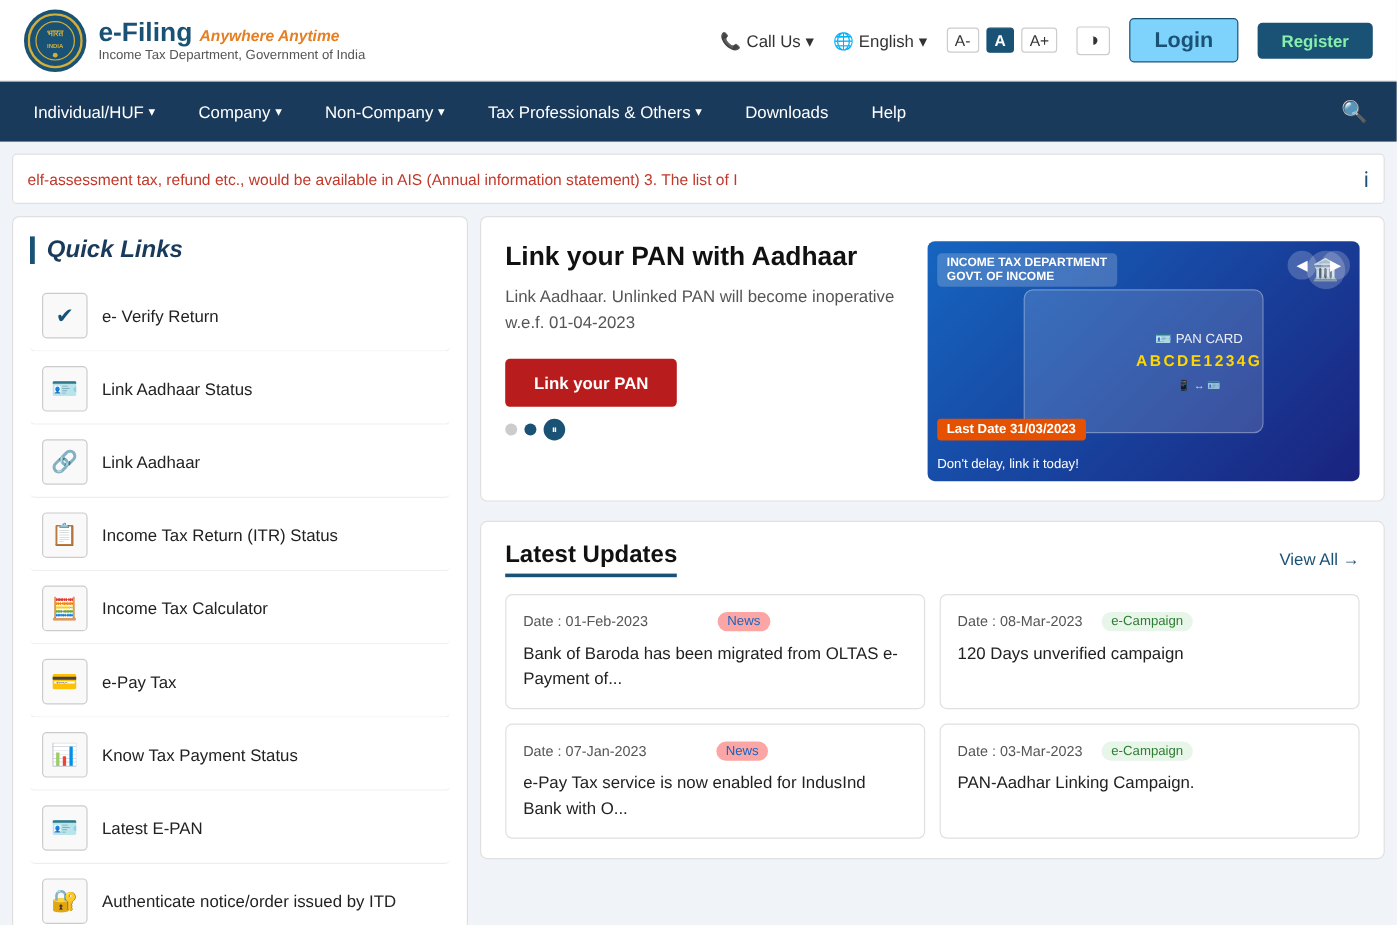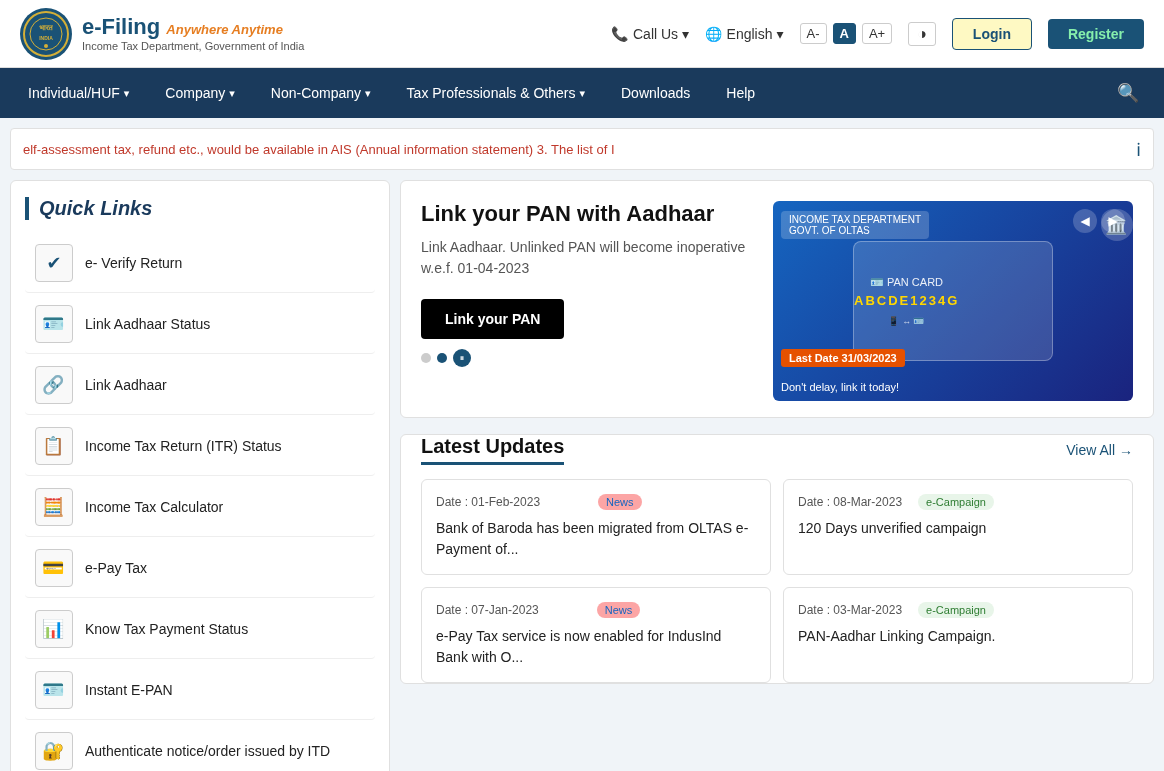--- a/index.html
+++ b/index.html
@@ -87,26 +87,26 @@
       background: none;
       border: 1px solid #ccc;
       border-radius: 3px;
       padding: 2px 8px;
       cursor: pointer;
       font-size: 16px;
       color: #333;
     }
     .btn-login {
       border: 1px solid #1a5276;
-      background: #fef9c3;
+      background: #7dd3fc;
       color: #1a5276;
       padding: 7px 20px;
       border-radius: 4px;
       cursor: pointer;
-      font-size: 14px;
+      font-size: 18px;
       font-weight: bold;
     }
     .btn-register {
       background: #1a5276;
       color: #86efac;
       border: none;
       padding: 7px 20px;
       border-radius: 4px;
       cursor: pointer;
       font-size: 14px;
@@ -255,21 +255,21 @@
       color: #111;
       margin-bottom: 10px;
     }
     .hero-text p {
       font-size: 14px;
       color: #555;
       margin-bottom: 20px;
       line-height: 1.5;
     }
     .btn-link-pan {
-      background: #000000;
+      background: #b91c1c;
       color: white;
       border: none;
       padding: 12px 24px;
       border-radius: 4px;
       font-size: 14px;
       font-weight: bold;
       cursor: pointer;
     }
     .hero-image {
       width: 360px;
@@ -285,21 +285,21 @@
       position: relative;
       overflow: hidden;
     }
     .hero-image .pan-card-visual {
       background: rgba(255,255,255,0.15);
       border-radius: 8px;
       width: 200px;
       height: 120px;
       display: flex;
       align-items: center;
-      justify-content: flex-start;
+      justify-content: flex-end;
       font-size: 12px;
       color: rgba(255,255,255,0.9);
       text-align: center;
       border: 1px solid rgba(255,255,255,0.3);
     }
     .hero-image .last-date {
       position: absolute;
       bottom: 26px;
       background: #e65100;
       color: white;
@@ -335,21 +335,21 @@
       justify-content: center;
       font-size: 9px;
       cursor: pointer;
     }
 
     
     .updates-section {
       background: #fff;
       border-radius: 6px;
       border: 1px solid #e0e0e0;
-      padding: 0 20px;
+      padding: 16px 20px;
     }
     .updates-header {
       display: flex;
       justify-content: space-between;
       align-items: center;
       margin-bottom: 14px;
     }
     .updates-title {
       font-size: 20px;
       font-weight: bold;
@@ -499,21 +499,21 @@
         <li class="sidebar-item">
     <div class="icon-box">💳</div>
     <span class="label">e-Pay Tax</span>
   </li>
         <li class="sidebar-item">
     <div class="icon-box">📊</div>
     <span class="label">Know Tax Payment Status</span>
   </li>
         <li class="sidebar-item">
     <div class="icon-box">🪪</div>
-    <span class="label">Instant E-PAN</span>
+    <span class="label">Latest E-PAN</span>
   </li>
         <li class="sidebar-item">
     <div class="icon-box">🔐</div>
     <span class="label">Authenticate notice/order issued by ITD</span>
   </li>
       </ul>
   </div>
 
   <div class="right-panel">
 
@@ -522,24 +522,24 @@
         <h2>Link your PAN with Aadhaar</h2>
         <p>Link Aadhaar. Unlinked PAN will become inoperative w.e.f. 01-04-2023</p>
         <button class="btn-link-pan">Link your PAN</button>
         <div class="carousel-dots">
           <div class="dot"></div>
           <div class="dot active"></div>
           <div class="dot pause">⏸</div>
         </div>
       </div>
       <div class="hero-image">
-        <div style="position:absolute;top:8px;left:8px;right:0;display:flex;justify-content:space-between;align-items:center;">
+        <div style="position:absolute;top:8px;left:8px;right:12px;display:flex;justify-content:space-between;align-items:center;font-weight:bold;">
           <div style="background:rgba(255,255,255,0.2);border-radius:4px;padding:3px 8px;font-size:10px;color:white;">
             <div>INCOME TAX DEPARTMENT</div>
-            <div>GOVT. OF OLTAS</div>
+            <div>GOVT. OF INCOME</div>
           </div>
           <div style="background:rgba(255,255,255,0.2);border-radius:50%;width:32px;height:32px;display:flex;align-items:center;justify-content:center;font-size:18px;">🏛️</div>
         </div>
         <div class="pan-card-visual">
           <div style="text-align:center;">
             <div style="font-size:11px;margin-bottom:4px;">🪪 PAN CARD</div>
             <div style="font-size:13px;font-weight:bold;letter-spacing:2px;color:#ffd700;">ABCDE1234G</div>
             <div style="font-size:9px;margin-top:8px;opacity:0.8;">📱 ↔ 🪪</div>
           </div>
         </div>

